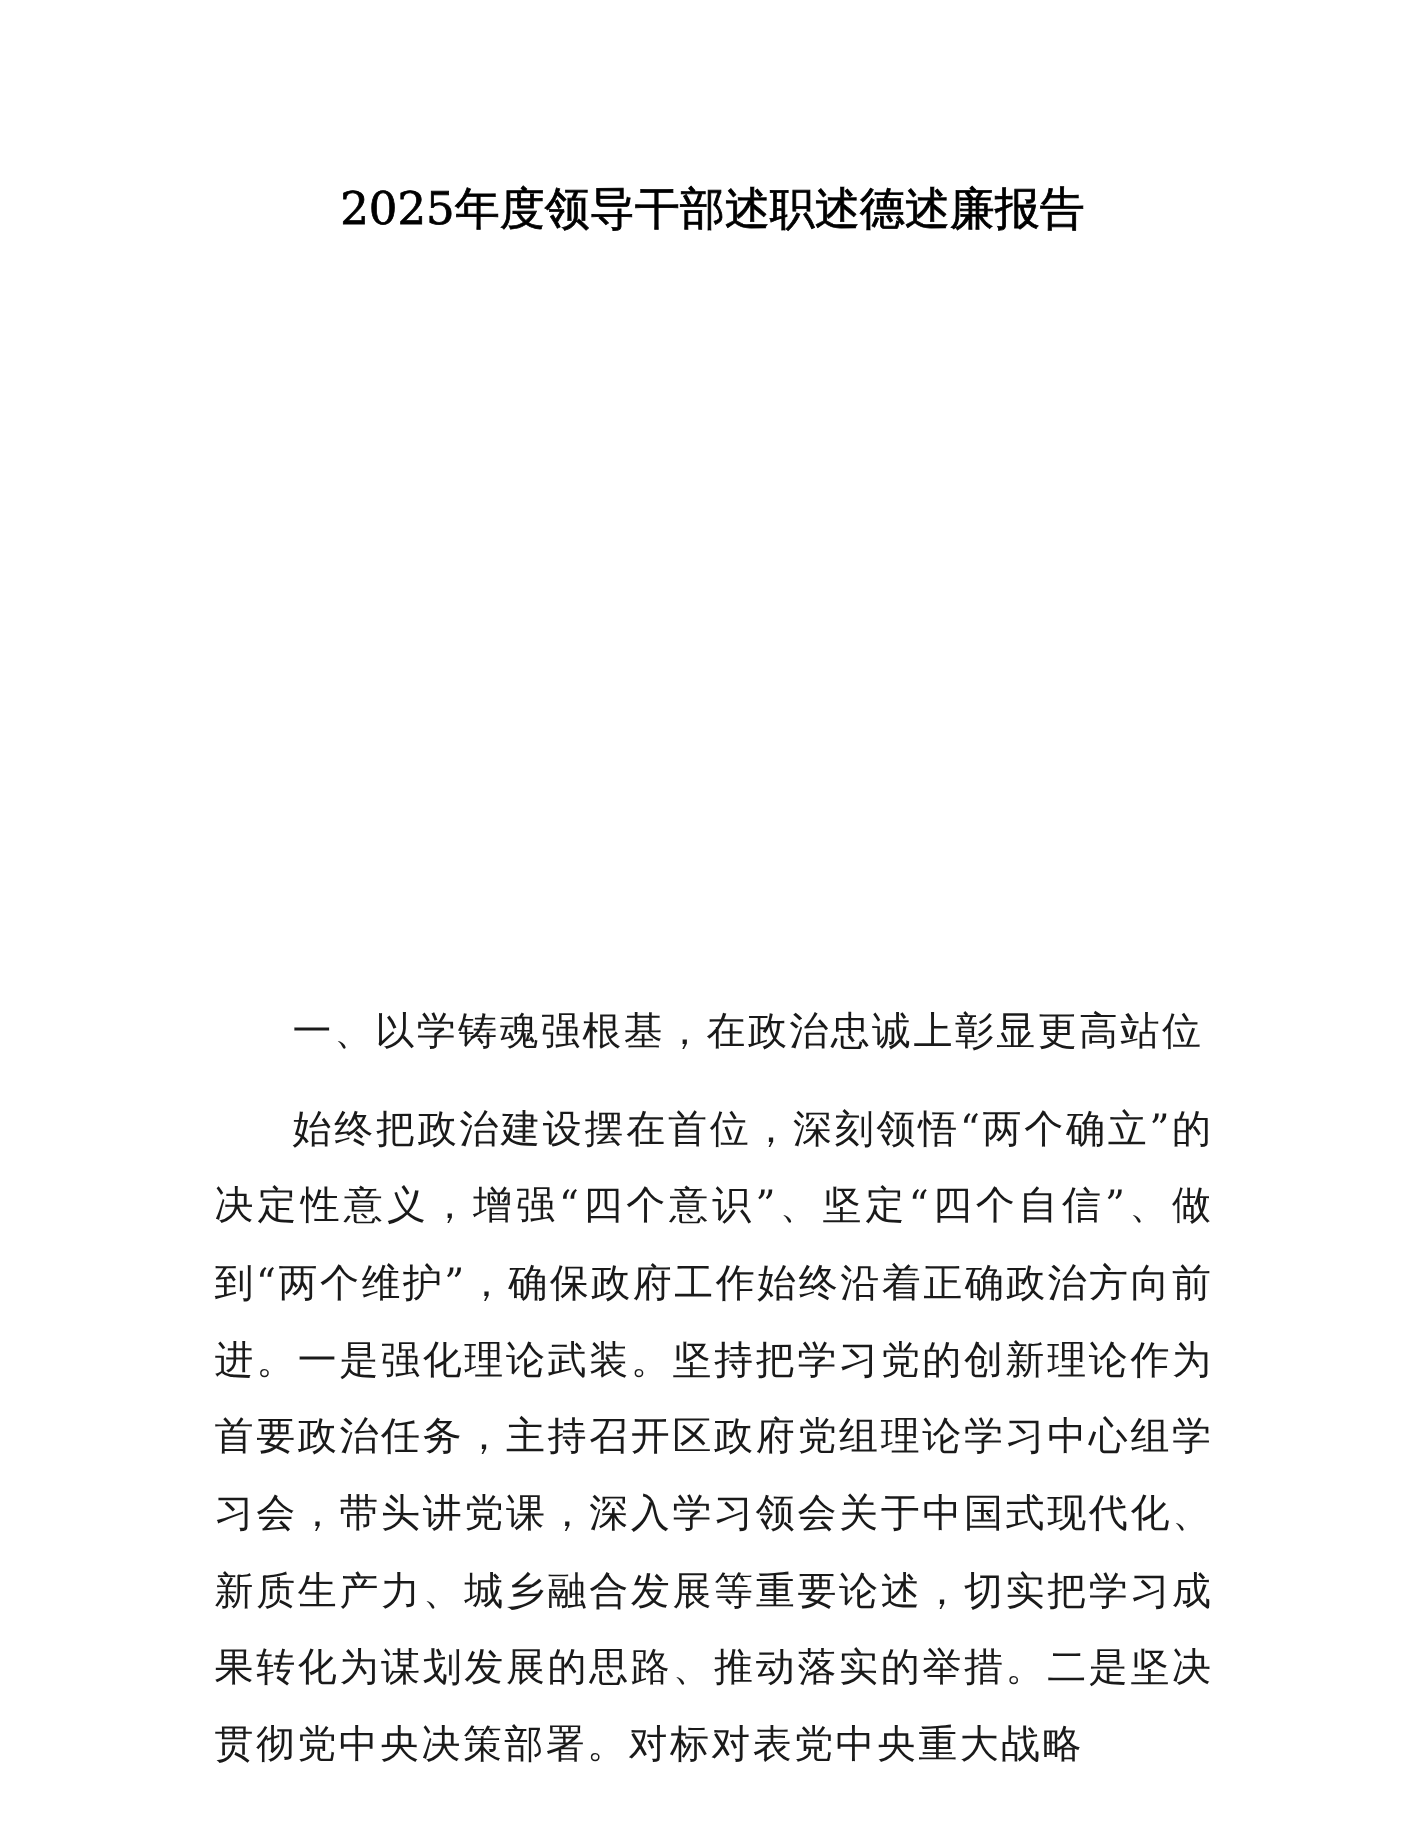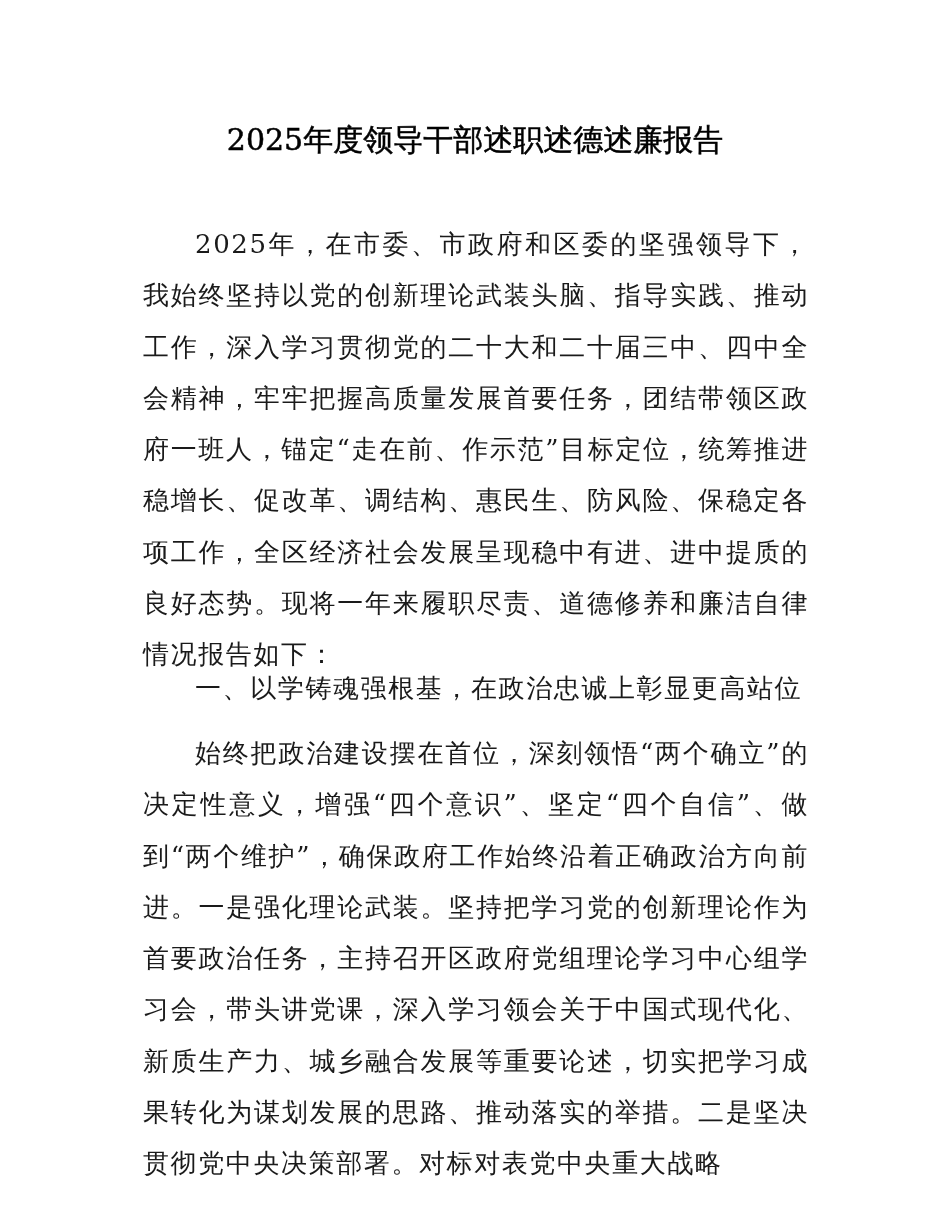--- a/index.html
+++ b/index.html
@@ -59,23 +59,20 @@
       letter-spacing: 1.6px;
       color: #1a1a1a;
     }
   </style>
 </head>
 <body>
 
 <div class="page">
   <div class="title">2025年度领导干部述职述德述廉报告</div>
 
-  <div class="body-block" style="top:219px;">
-    <p class="para">2025年，在市委、市政府和区委的坚强领导下，我始终坚持以党的创新理论武装头脑、指导实践、推动工作，深入学习贯彻党的二十大和二十届三中、四中全会精神，牢牢把握高质量发展首要任务，团结带领区政府一班人，锚定“走在前、作示范”目标定位，统筹推进稳增长、促改革、调结构、惠民生、防风险、保稳定各项工作，全区经济社会发展呈现稳中有进、进中提质的良好态势。现将一年来履职尽责、道德修养和廉洁自律情况报告如下：</p>
-  </div>
 
   <div class="body-block" style="top:728px;">
     <p class="para">始终把政治建设摆在首位，深刻领悟“两个确立”的决定性意义，增强“四个意识”、坚定“四个自信”、做到“两个维护”，确保政府工作始终沿着正确政治方向前进。一是强化理论武装。坚持把学习党的创新理论作为首要政治任务，主持召开区政府党组理论学习中心组学习会，带头讲党课，深入学习领会关于中国式现代化、新质生产力、城乡融合发展等重要论述，切实把学习成果转化为谋划发展的思路、推动落实的举措。二是坚决贯彻党中央决策部署。对标对表党中央重大战略</p>
   </div>
 
   <div class="body-block" style="top:663px;">
     <p class="heading">一、以学铸魂强根基，在政治忠诚上彰显更高站位</p>
   </div>
 </div>
 

